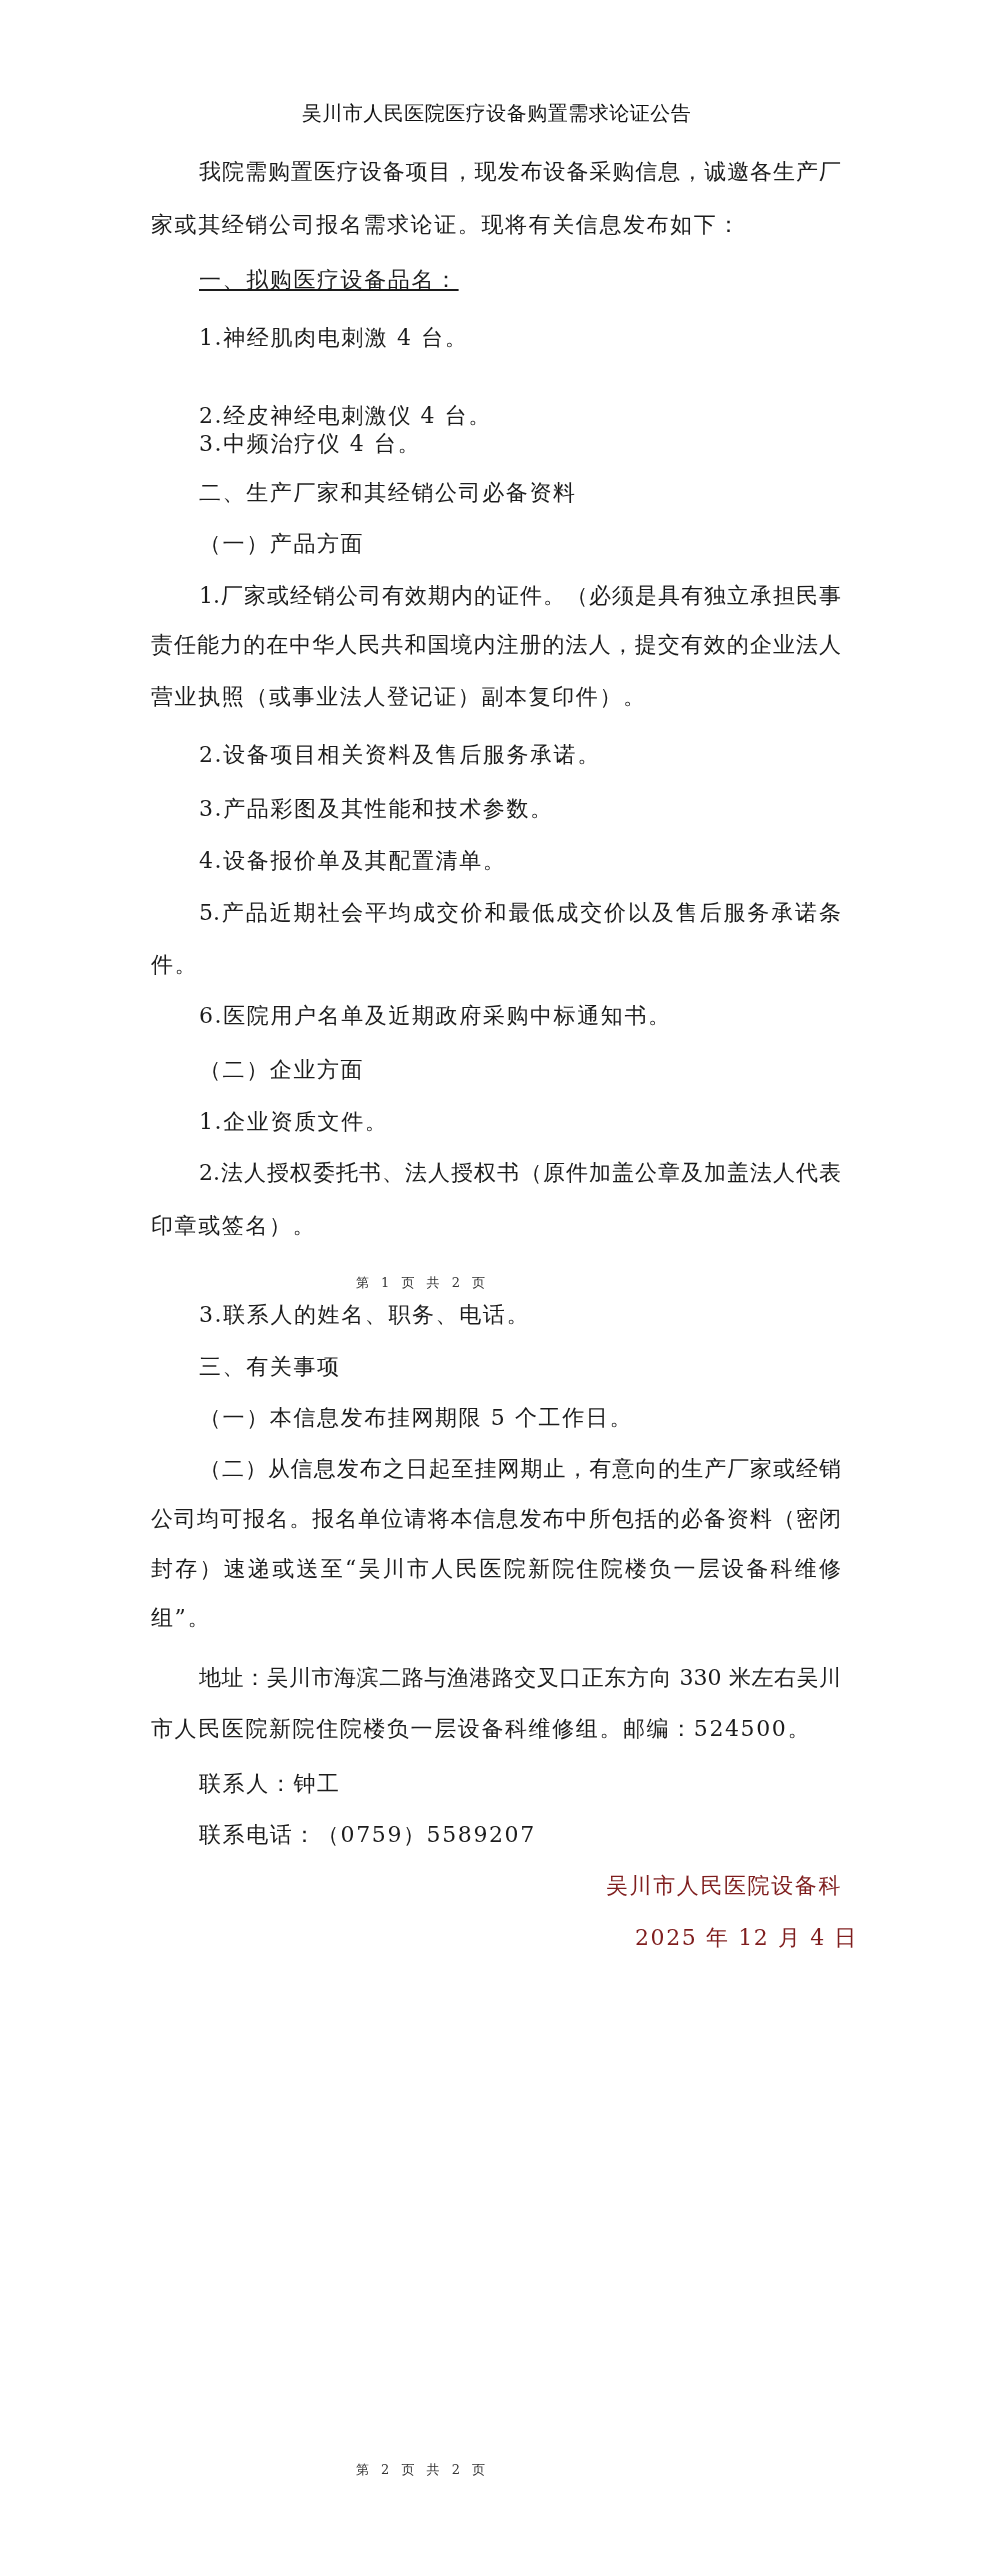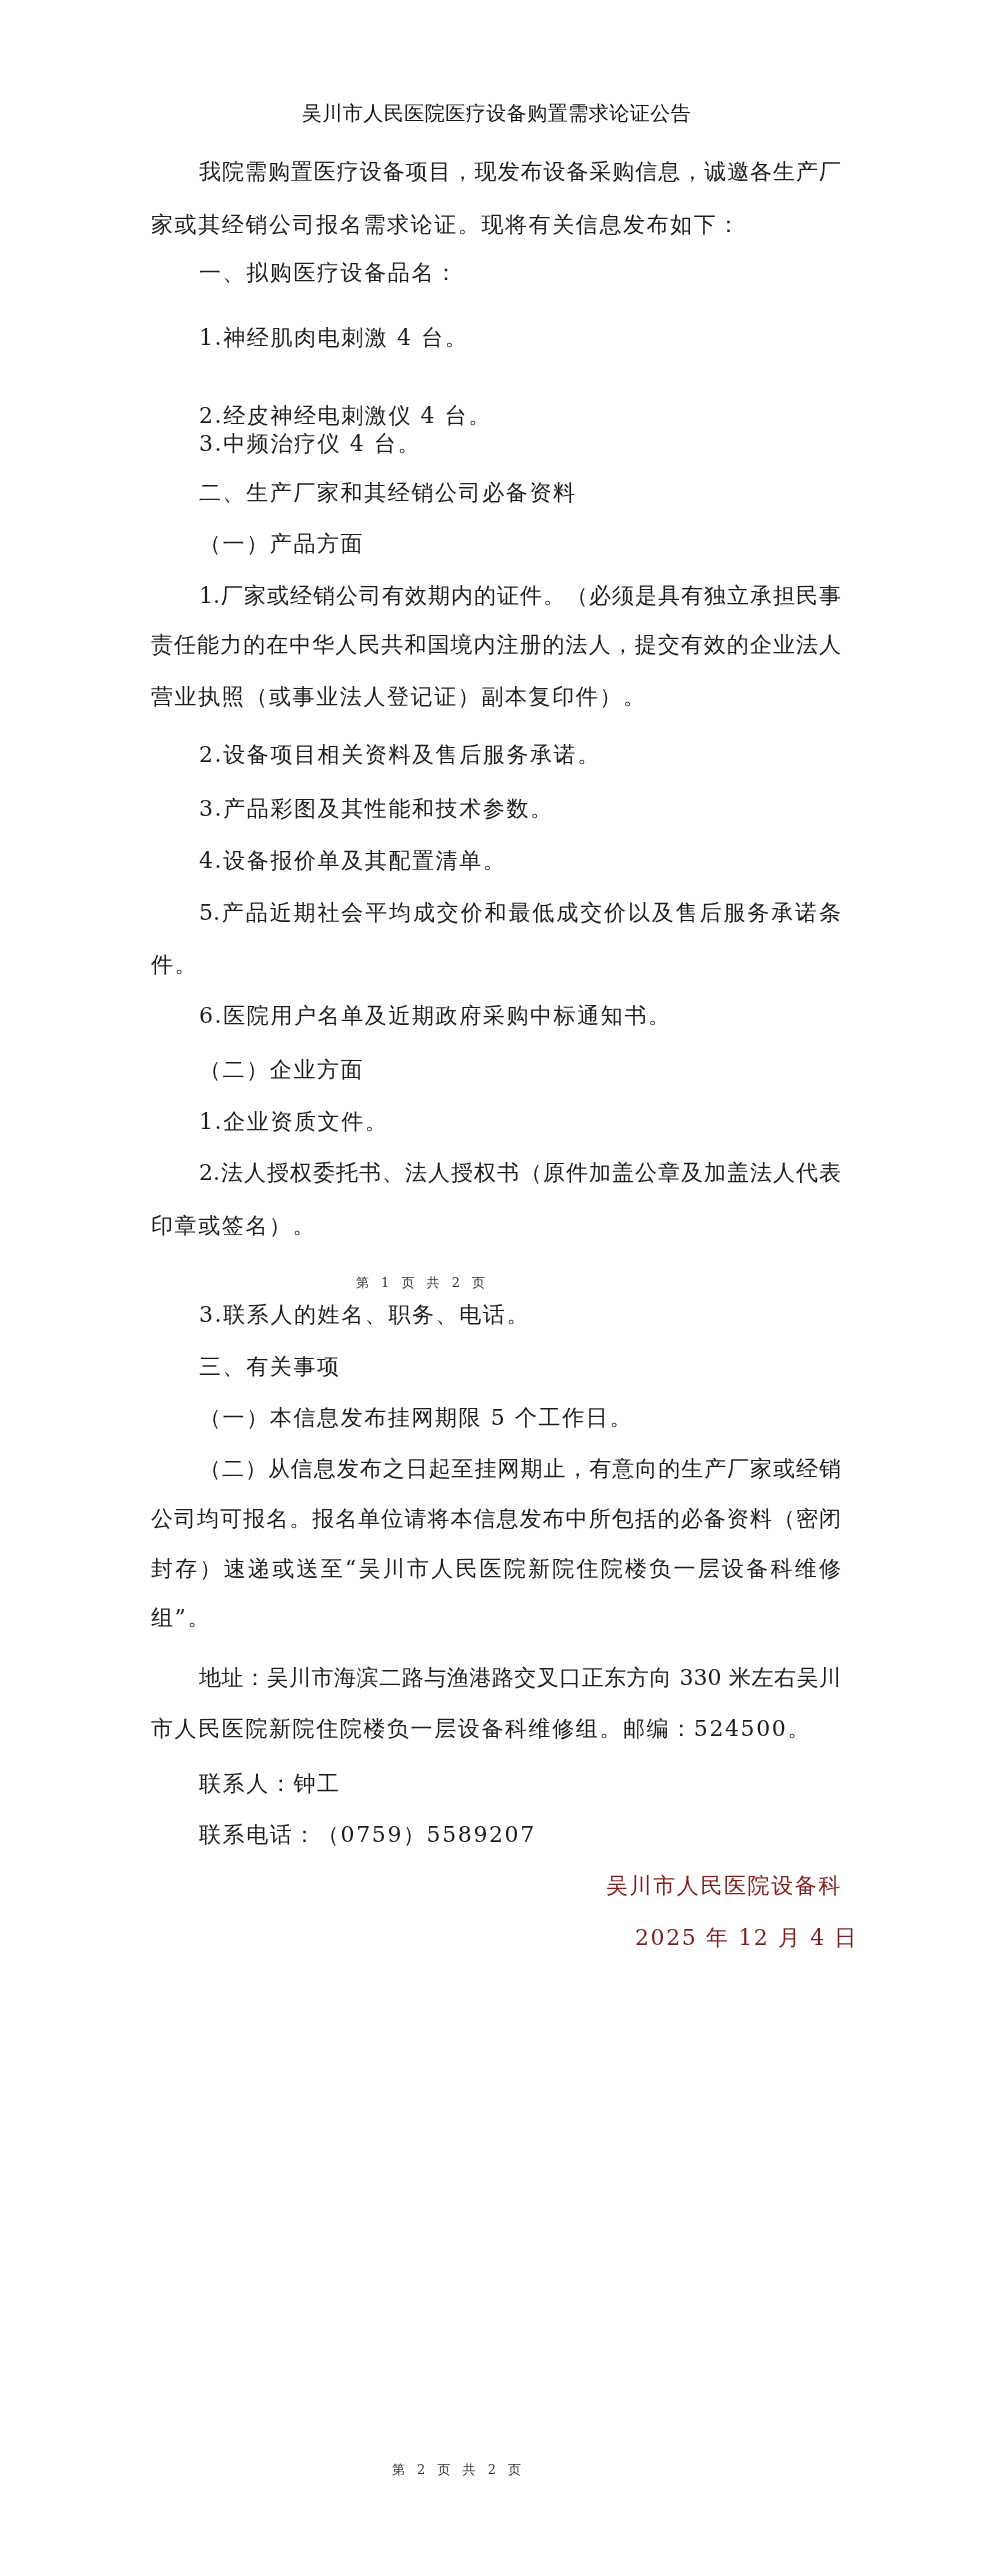--- a/index.html
+++ b/index.html
@@ -74,21 +74,21 @@
 <body>
 
 <div class="page page-1"></div>
 <div class="page page-2"></div>
 
 <div class="title">吴川市人民医院医疗设备购置需求论证公告</div>
 
 <div class="line indent just" style="top:157px;">我院需购置医疗设备项目，现发布设备采购信息，诚邀各生产厂</div>
 <div class="line flush" style="top:210px;">家或其经销公司报名需求论证。现将有关信息发布如下：</div>
 
-<div class="line indent" style="top:258px;">一、拟购医疗设备品名：</div>
+<div class="line indent" style="top:265px;text-decoration:underline;">一、拟购医疗设备品名：</div>
 <div class="line indent" style="top:323px;">1.神经肌肉电刺激 4 台。</div>
 <div class="line indent" style="top:375px;margin-top:26px;">2.经皮神经电刺激仪 4 台。</div>
 <div class="line indent" style="top:429px;">3.中频治疗仪 4 台。</div>
 
 <div class="line indent" style="top:478px;">二、生产厂家和其经销公司必备资料</div>
 <div class="line indent" style="top:529px;">（一）产品方面</div>
 
 <div class="line indent just" style="top:581px;">1.厂家或经销公司有效期内的证件。（必须是具有独立承担民事</div>
 <div class="line flush just" style="top:630px;">责任能力的在中华人民共和国境内注册的法人，提交有效的企业法人</div>
 <div class="line flush" style="top:682px;">营业执照（或事业法人登记证）副本复印件）。</div>
@@ -119,14 +119,14 @@
 <div class="line flush" style="top:1603px;">组”。</div>
 
 <div class="line indent just" style="top:1663px;">地址：吴川市海滨二路与渔港路交叉口正东方向 330 米左右吴川</div>
 <div class="line flush" style="top:1714px;">市人民医院新院住院楼负一层设备科维修组。邮编：524500。</div>
 <div class="line indent" style="top:1769px;">联系人：钟工</div>
 <div class="line indent" style="top:1820px;">联系电话：（0759）5589207</div>
 
 <div class="sign" style="top:1871px; left:606px;">吴川市人民医院设备科</div>
 <div class="sign" style="top:1923px; left:635px;">2025 年 12 月 4 日</div>
 
-<div class="footer" style="top:2462px;padding-left:36px;">第 2 页 共 2 页</div>
+<div class="footer" style="top:2462px;">第 2 页 共 2 页</div>
 
 
 </body></html>

